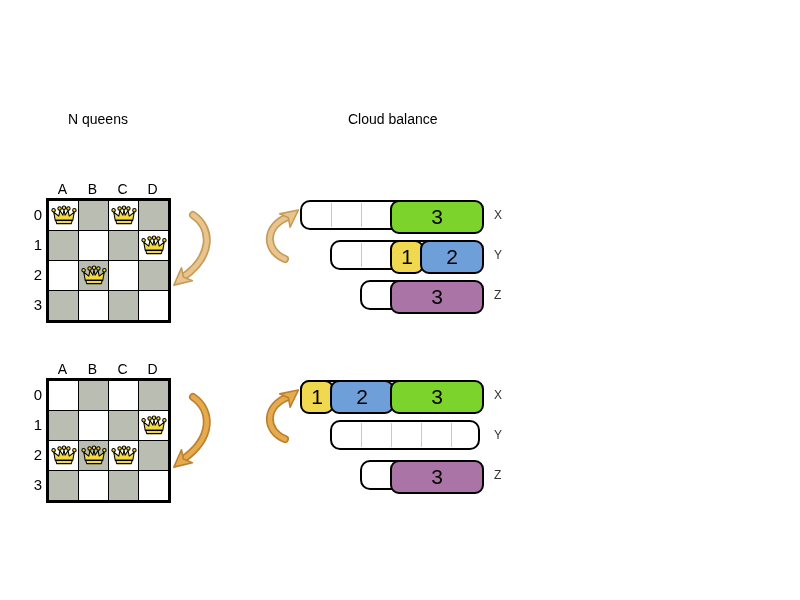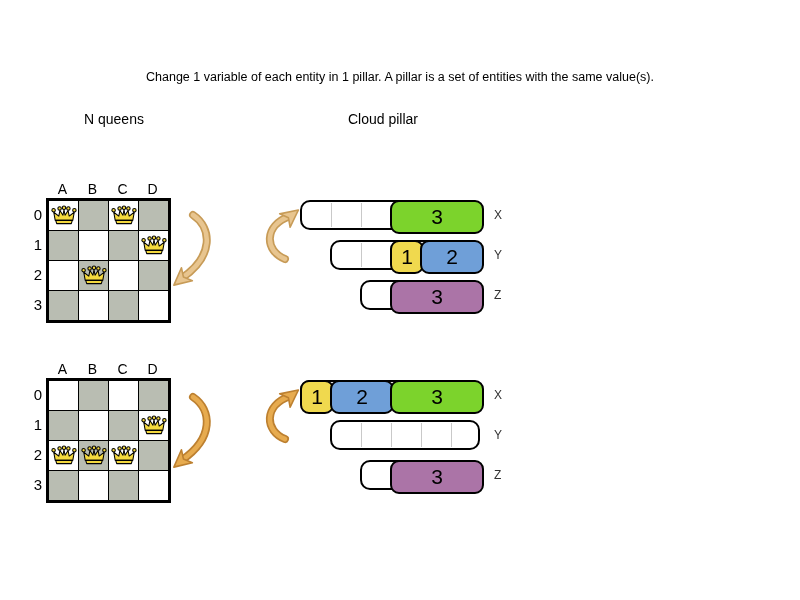--- a/index.html
+++ b/index.html
@@ -18,23 +18,22 @@
   .cdiv{position:absolute;top:1px;bottom:1px;width:1px;background:#c9c9c9;}
   .cblock{position:absolute;box-sizing:border-box;border:2px solid #000;border-radius:9px;
           display:flex;align-items:center;justify-content:center;font-size:21px;}
   .cbar-label{position:absolute;top:0;height:100%;display:flex;align-items:center;font-size:12px;color:#333;}
   svg.arrow{position:absolute;overflow:visible;}
 </style>
 </head>
 <body>
 
 <div id="stage">
-  <div class="subtitle">Change 1 variable of each entity in 1 pillar. A pillar is a set of entities with the same value(s).</div>
-  <div class="heading" style="left:84px;top:111px">N queens</div>
-  <div class="heading" style="left:348px;top:111px">Cloud pillar</div>
+  <div class="heading" style="left:68px;top:111px">N queens</div>
+  <div class="heading" style="left:348px;top:111px">Cloud balance</div>
 <div class="board" style="left: 46px; top: 198px; width: 121px; height: 121px;">
       <div class="col-label" style="left: 0px; width: 30px;">A</div>
       <div class="col-label" style="left: 30px; width: 30px;">B</div>
       <div class="col-label" style="left: 60px; width: 30px;">C</div>
       <div class="col-label" style="left: 90px; width: 30px;">D</div>
       <div class="row-label" style="left: -22px; width: 16px; top: 0px; line-height: 30px;">0</div>
       <div class="row-label" style="left: -22px; width: 16px; top: 30px; line-height: 30px;">1</div>
       <div class="row-label" style="left: -22px; width: 16px; top: 60px; line-height: 30px;">2</div>
       <div class="row-label" style="left: -22px; width: 16px; top: 90px; line-height: 30px;">3</div>
       <div class="cell" style="left: 0px; top: 0px; width: 31px; height: 31px;"></div>

